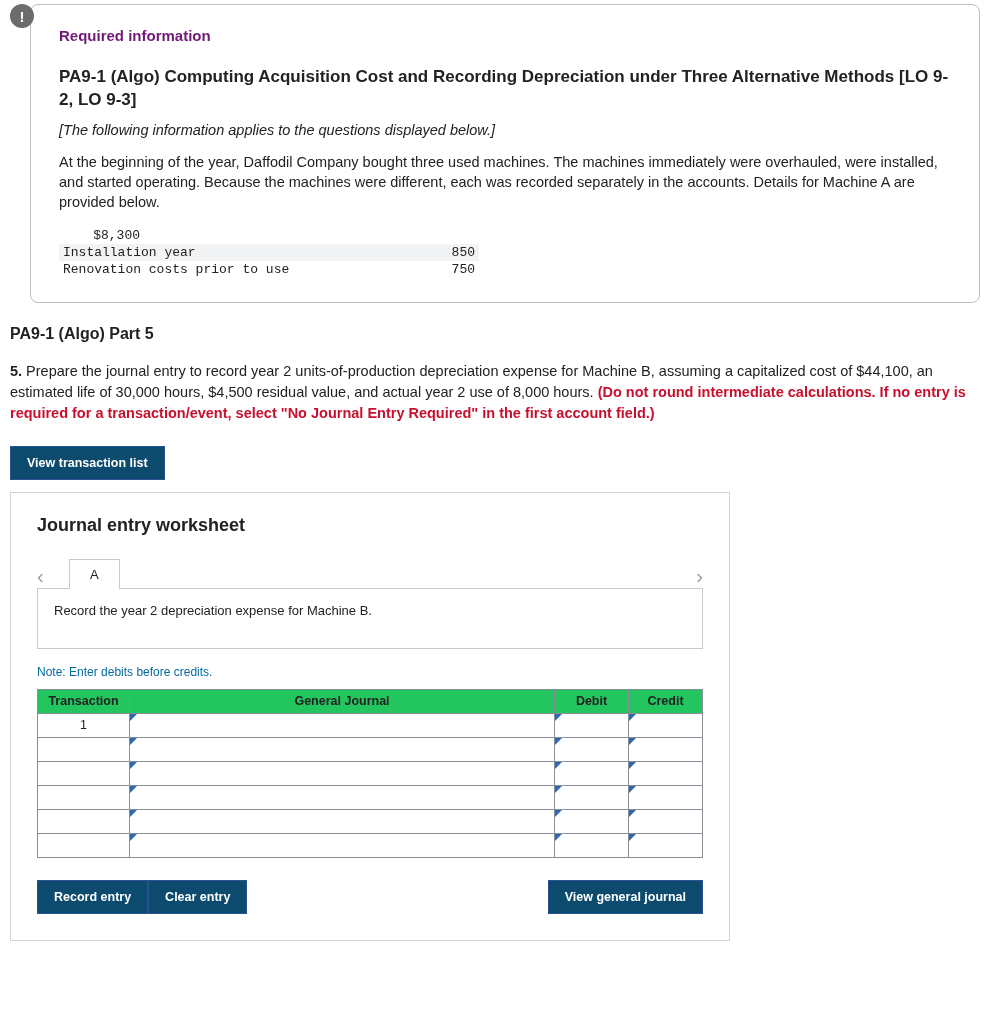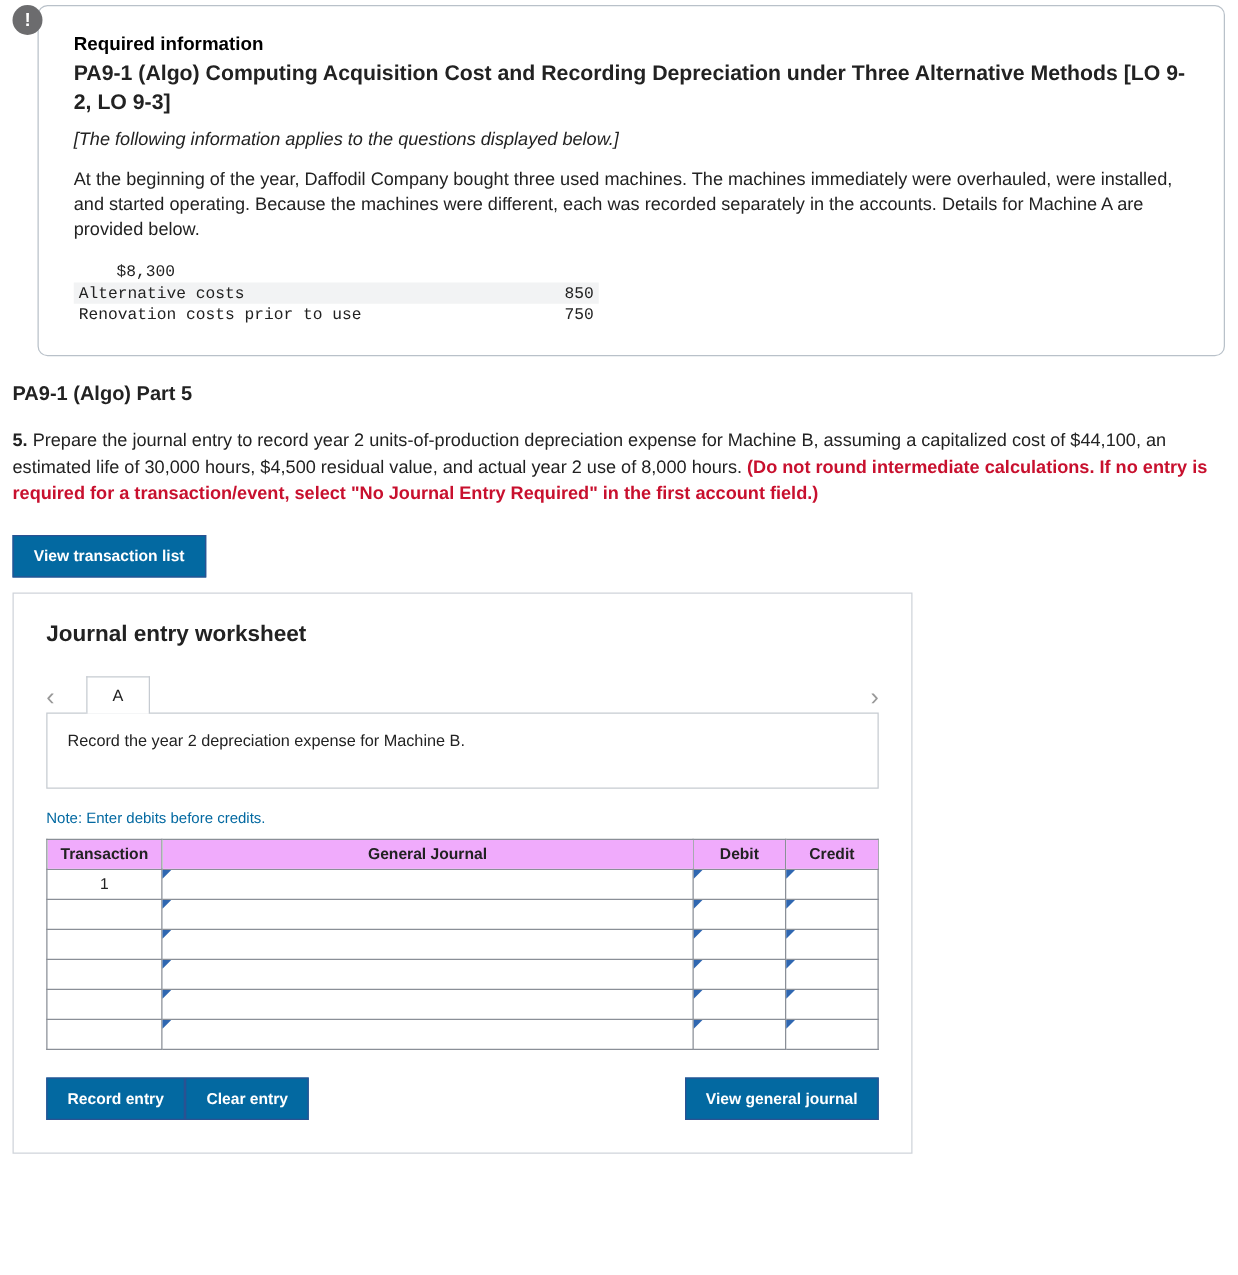--- a/index.html
+++ b/index.html
@@ -25,24 +25,24 @@
     font-size: 15px;
     z-index: 2;
   }
   .info-box {
     margin-left: 20px;
     border: 1px solid #b9c1c9;
     border-radius: 8px;
     padding: 22px 28px 24px 28px;
   }
   .req-title {
-    color: #000000;
+    color: #701a75;
     font-weight: 700;
     font-size: 15px;
-    margin-bottom: 4px;
+    margin-bottom: 22px;
   }
   .main-title {
     font-weight: 800;
     font-size: 17px;
     line-height: 1.35;
     margin-bottom: 10px;
   }
   .italics-note { font-style: italic; margin-bottom: 14px; font-size: 14.5px; }
   .paragraph { font-size: 14.5px; line-height: 1.4; margin-bottom: 14px; }
   .cost-table {
@@ -55,21 +55,21 @@
   .cost-table .label { flex:1; padding: 1px 4px; }
   .cost-table .val { width: 85px; text-align: right; padding: 1px 4px; }
 
   .part-title { font-weight: 800; font-size: 16px; margin: 22px 0 18px 0; }
   .q5 { font-size: 14.5px; line-height: 1.45; margin-bottom: 22px; }
   .q5 .num { font-weight: 700; }
   .q5 .red { color: #c8102e; font-weight: 700; }
 
   .btn {
     display: inline-block;
-    background: #0369a1;
+    background: #0c4a6e;
     color: #fff;
     border: 1px solid #2a5292;
     font-weight: 700;
     font-size: 12.5px;
     padding: 9px 16px;
     cursor: pointer;
     font-family: inherit;
   }
   .view-list-btn { margin-bottom: 12px; }
 
@@ -110,21 +110,21 @@
     width: 100%;
     font-size: 12.5px;
   }
   table.journal th, table.journal td {
     border: 1px solid #8a8f97;
     height: 24px;
     padding: 0;
     position: relative;
   }
   table.journal th {
-    background: #f0abfc;
+    background: #22c55e;
     font-weight: 700;
     padding: 4px 0;
   }
   .col-trans { width: 92px; text-align:center; }
   .col-gj { text-align:center; }
   .col-dc { width: 74px; text-align:center; }
   .cell-inner { width:100%; height:100%; display:flex; align-items:center; justify-content:center; }
   td.has-flag::before {
     content: "";
     position: absolute;
@@ -147,21 +147,21 @@
     <div class="req-title">Required information</div>
     <div class="main-title">PA9-1 (Algo) Computing Acquisition Cost and Recording Depreciation under Three Alternative Methods [LO 9-2, LO 9-3]</div>
     <div class="italics-note">[The following information applies to the questions displayed below.]</div>
     <div class="paragraph">At the beginning of the year, Daffodil Company bought three used machines. The machines immediately were overhauled, were installed, and started operating. Because the machines were different, each was recorded separately in the accounts. Details for Machine A are provided below.</div>
 
     <div class="cost-table">
       <div class="row">
         <div class="val">$8,300</div>
       </div>
       <div class="row">
-        <div class="label">Alternative costs</div>
+        <div class="label">Installation year</div>
         <div class="val">850</div>
       </div>
       <div class="row">
         <div class="label">Renovation costs prior to use</div>
         <div class="val">750</div>
       </div>
     </div>
   </div>
 
   <div class="part-title">PA9-1 (Algo) Part 5</div>

